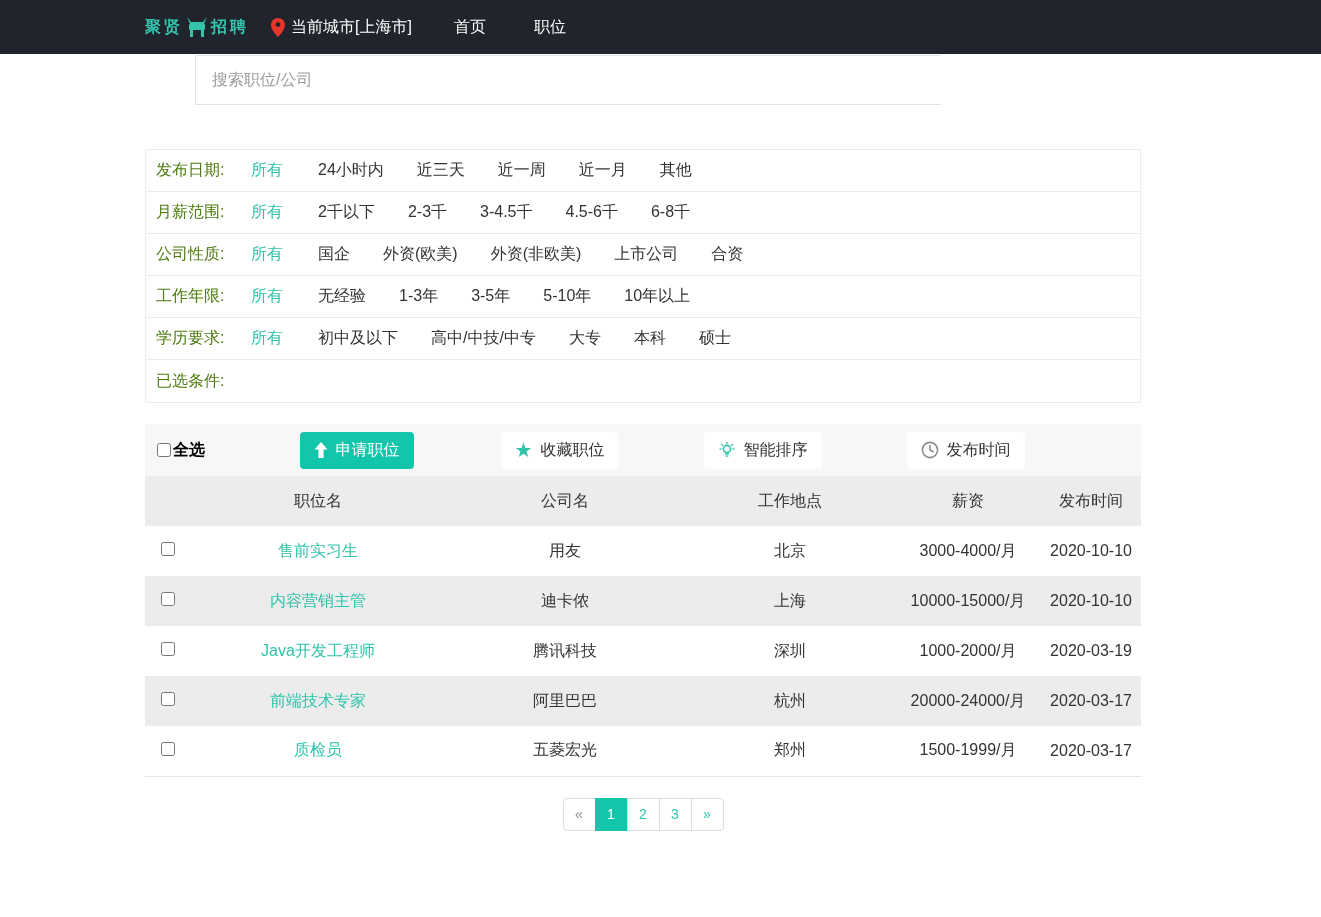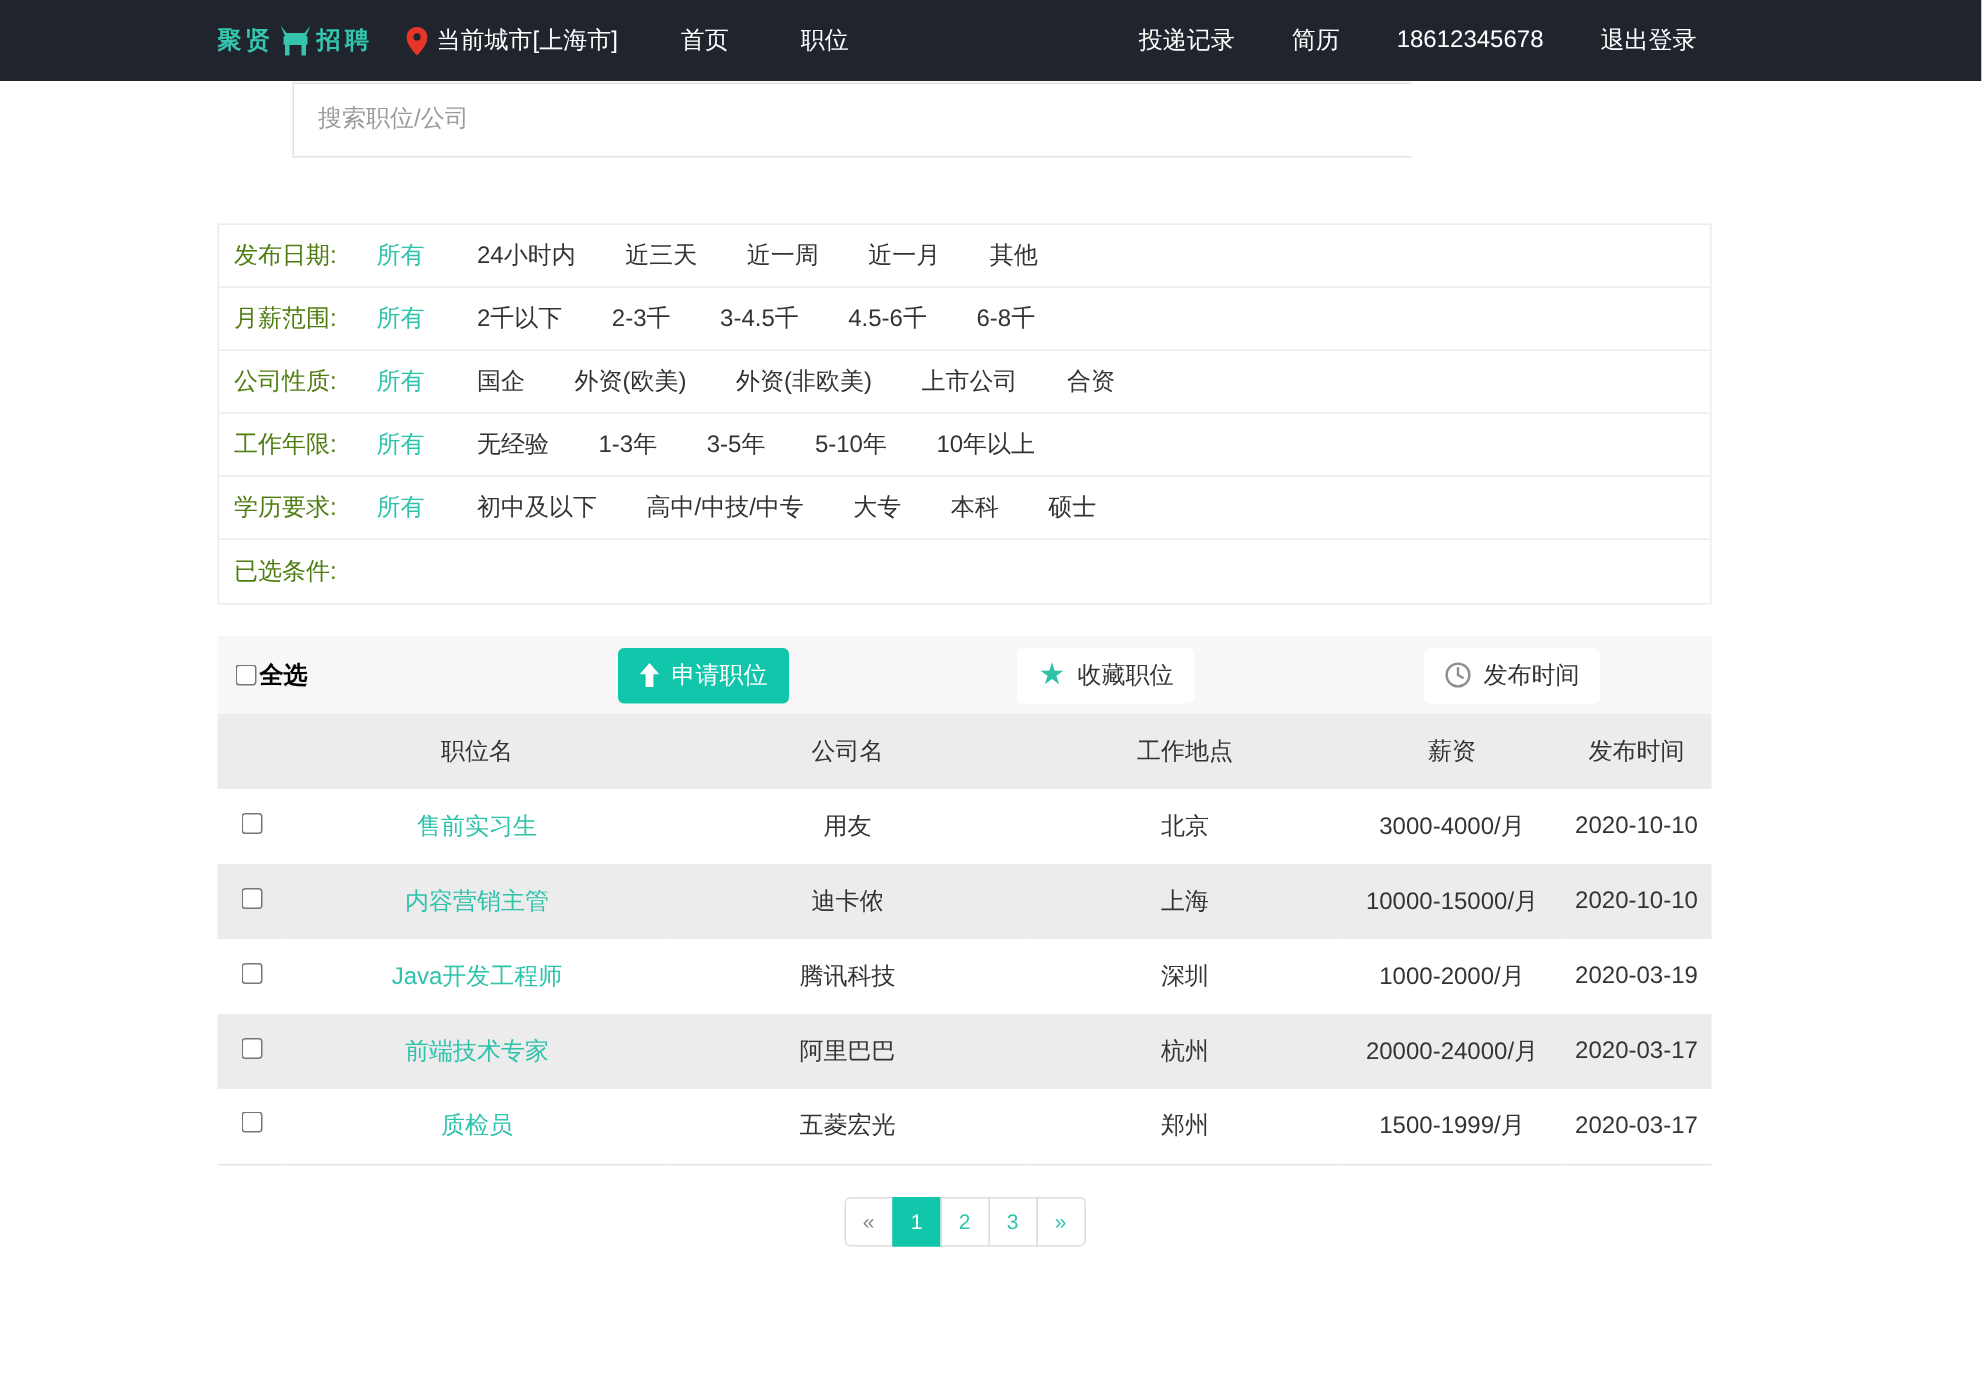--- a/index.html
+++ b/index.html
@@ -45,21 +45,21 @@
   .selected-row { height:42px; display:flex; align-items:center; font-size:16px; }
   .selected-row .filter-label { width:auto; }
 
   
   .action-bar { width:996px; margin:21px 0 0 145px; height:52px; background:#f7f7f7;
     display:flex; align-items:center; }
   .select-all { width:110px; padding-left:12px; display:flex; align-items:center; }
   .select-all input { width:14px; height:14px; cursor:pointer; }
   .select-all label { font-size:16px; font-weight:bold; color:#000; margin-left:2px; cursor:pointer; }
   .action-cols { display:flex; width:812px; }
-  .action-col { flex:1; display:flex; justify-content:flex-end; }
+  .action-col { flex:1; display:flex; justify-content:center; }
   .abtn { height:37px; border:none; border-radius:4px; font-size:16px; color:#333;
     display:inline-flex; align-items:center; padding:0 14px; cursor:pointer; background:#fff; }
   .abtn .ic { margin-right:8px; display:inline-flex; align-items:center; }
   .abtn-primary { background:#12c6ab; color:#fff; }
   .star-glyph { color:#2fc3ab; font-size:20px; line-height:1; }
 
   
   .job-table { width:996px; margin-left:145px; border-collapse:collapse; font-size:16px; }
   .job-table thead tr { background:#ececec; height:50px; }
   .job-table th { font-weight:normal; color:#333; text-align:center; }
@@ -105,26 +105,20 @@
         <path fill="#e8352a" d="M7 0 C3.1 0 0 3.1 0 7 C0 12.2 7 19 7 19 C7 19 14 12.2 14 7 C14 3.1 10.9 0 7 0 Z"></path>
         <circle fill="#20242d" cx="7" cy="6.6" r="2.4"></circle>
       </svg>
     </span>
     <span>当前城市[上海市]</span>
   </div>
   <div class="nav-links">
     <a>首页</a>
     <a>职位</a>
   </div>
-  <div class="nav-right">
-    <a>投递记录</a>
-    <a>简历</a>
-    <a>18612345678</a>
-    <a>退出登录</a>
-  </div>
 </div>
 
 <div class="search-section">
   <div class="search-row">
     <input class="search-input" type="text" placeholder="搜索职位/公司" style="">
   </div>
 </div>
 
 <div class="filter-panel">
   <div class="filter-row">
@@ -190,20 +184,37 @@
             <path fill="#fff" d="M7 0 L13.5 7.5 L9.6 7.5 L9.6 16 L4.4 16 L4.4 7.5 L0.5 7.5 Z"></path>
           </svg>
         </span>
         <span>申请职位</span>
       </button>
     </div>
     <div class="action-col">
       <button class="abtn">
         <span class="ic star-glyph">★</span>
         <span>收藏职位</span>
+      </button>
+    </div>
+    <div class="action-col">
+      <button class="abtn">
+        <span class="ic">
+          <svg width="18" height="18" viewBox="0 0 18 18">
+            <circle cx="9" cy="8" r="3.6" fill="none" stroke="#2fc3ab" stroke-width="1.6"></circle>
+            <line x1="9" y1="1" x2="9" y2="3" stroke="#2fc3ab" stroke-width="1.4"></line>
+            <line x1="3.3" y1="3.3" x2="4.8" y2="4.8" stroke="#2fc3ab" stroke-width="1.4"></line>
+            <line x1="14.7" y1="3.3" x2="13.2" y2="4.8" stroke="#2fc3ab" stroke-width="1.4"></line>
+            <line x1="1.5" y1="8" x2="3.5" y2="8" stroke="#2fc3ab" stroke-width="1.4"></line>
+            <line x1="14.5" y1="8" x2="16.5" y2="8" stroke="#2fc3ab" stroke-width="1.4"></line>
+            <rect x="7.2" y="12.2" width="3.6" height="1.5" fill="#2fc3ab"></rect>
+            <rect x="7.6" y="14.4" width="2.8" height="1.3" fill="#2fc3ab"></rect>
+          </svg>
+        </span>
+        <span>智能排序</span>
       </button>
     </div>
     <div class="action-col">
       <button class="abtn">
         <span class="ic">
           <svg width="18" height="18" viewBox="0 0 18 18">
             <circle cx="9" cy="9" r="7.6" fill="none" stroke="#8a8f94" stroke-width="1.6"></circle>
             <polyline points="9,4.5 9,9 12.2,10.8" fill="none" stroke="#8a8f94" stroke-width="1.6" stroke-linecap="round"></polyline>
           </svg>
         </span>

